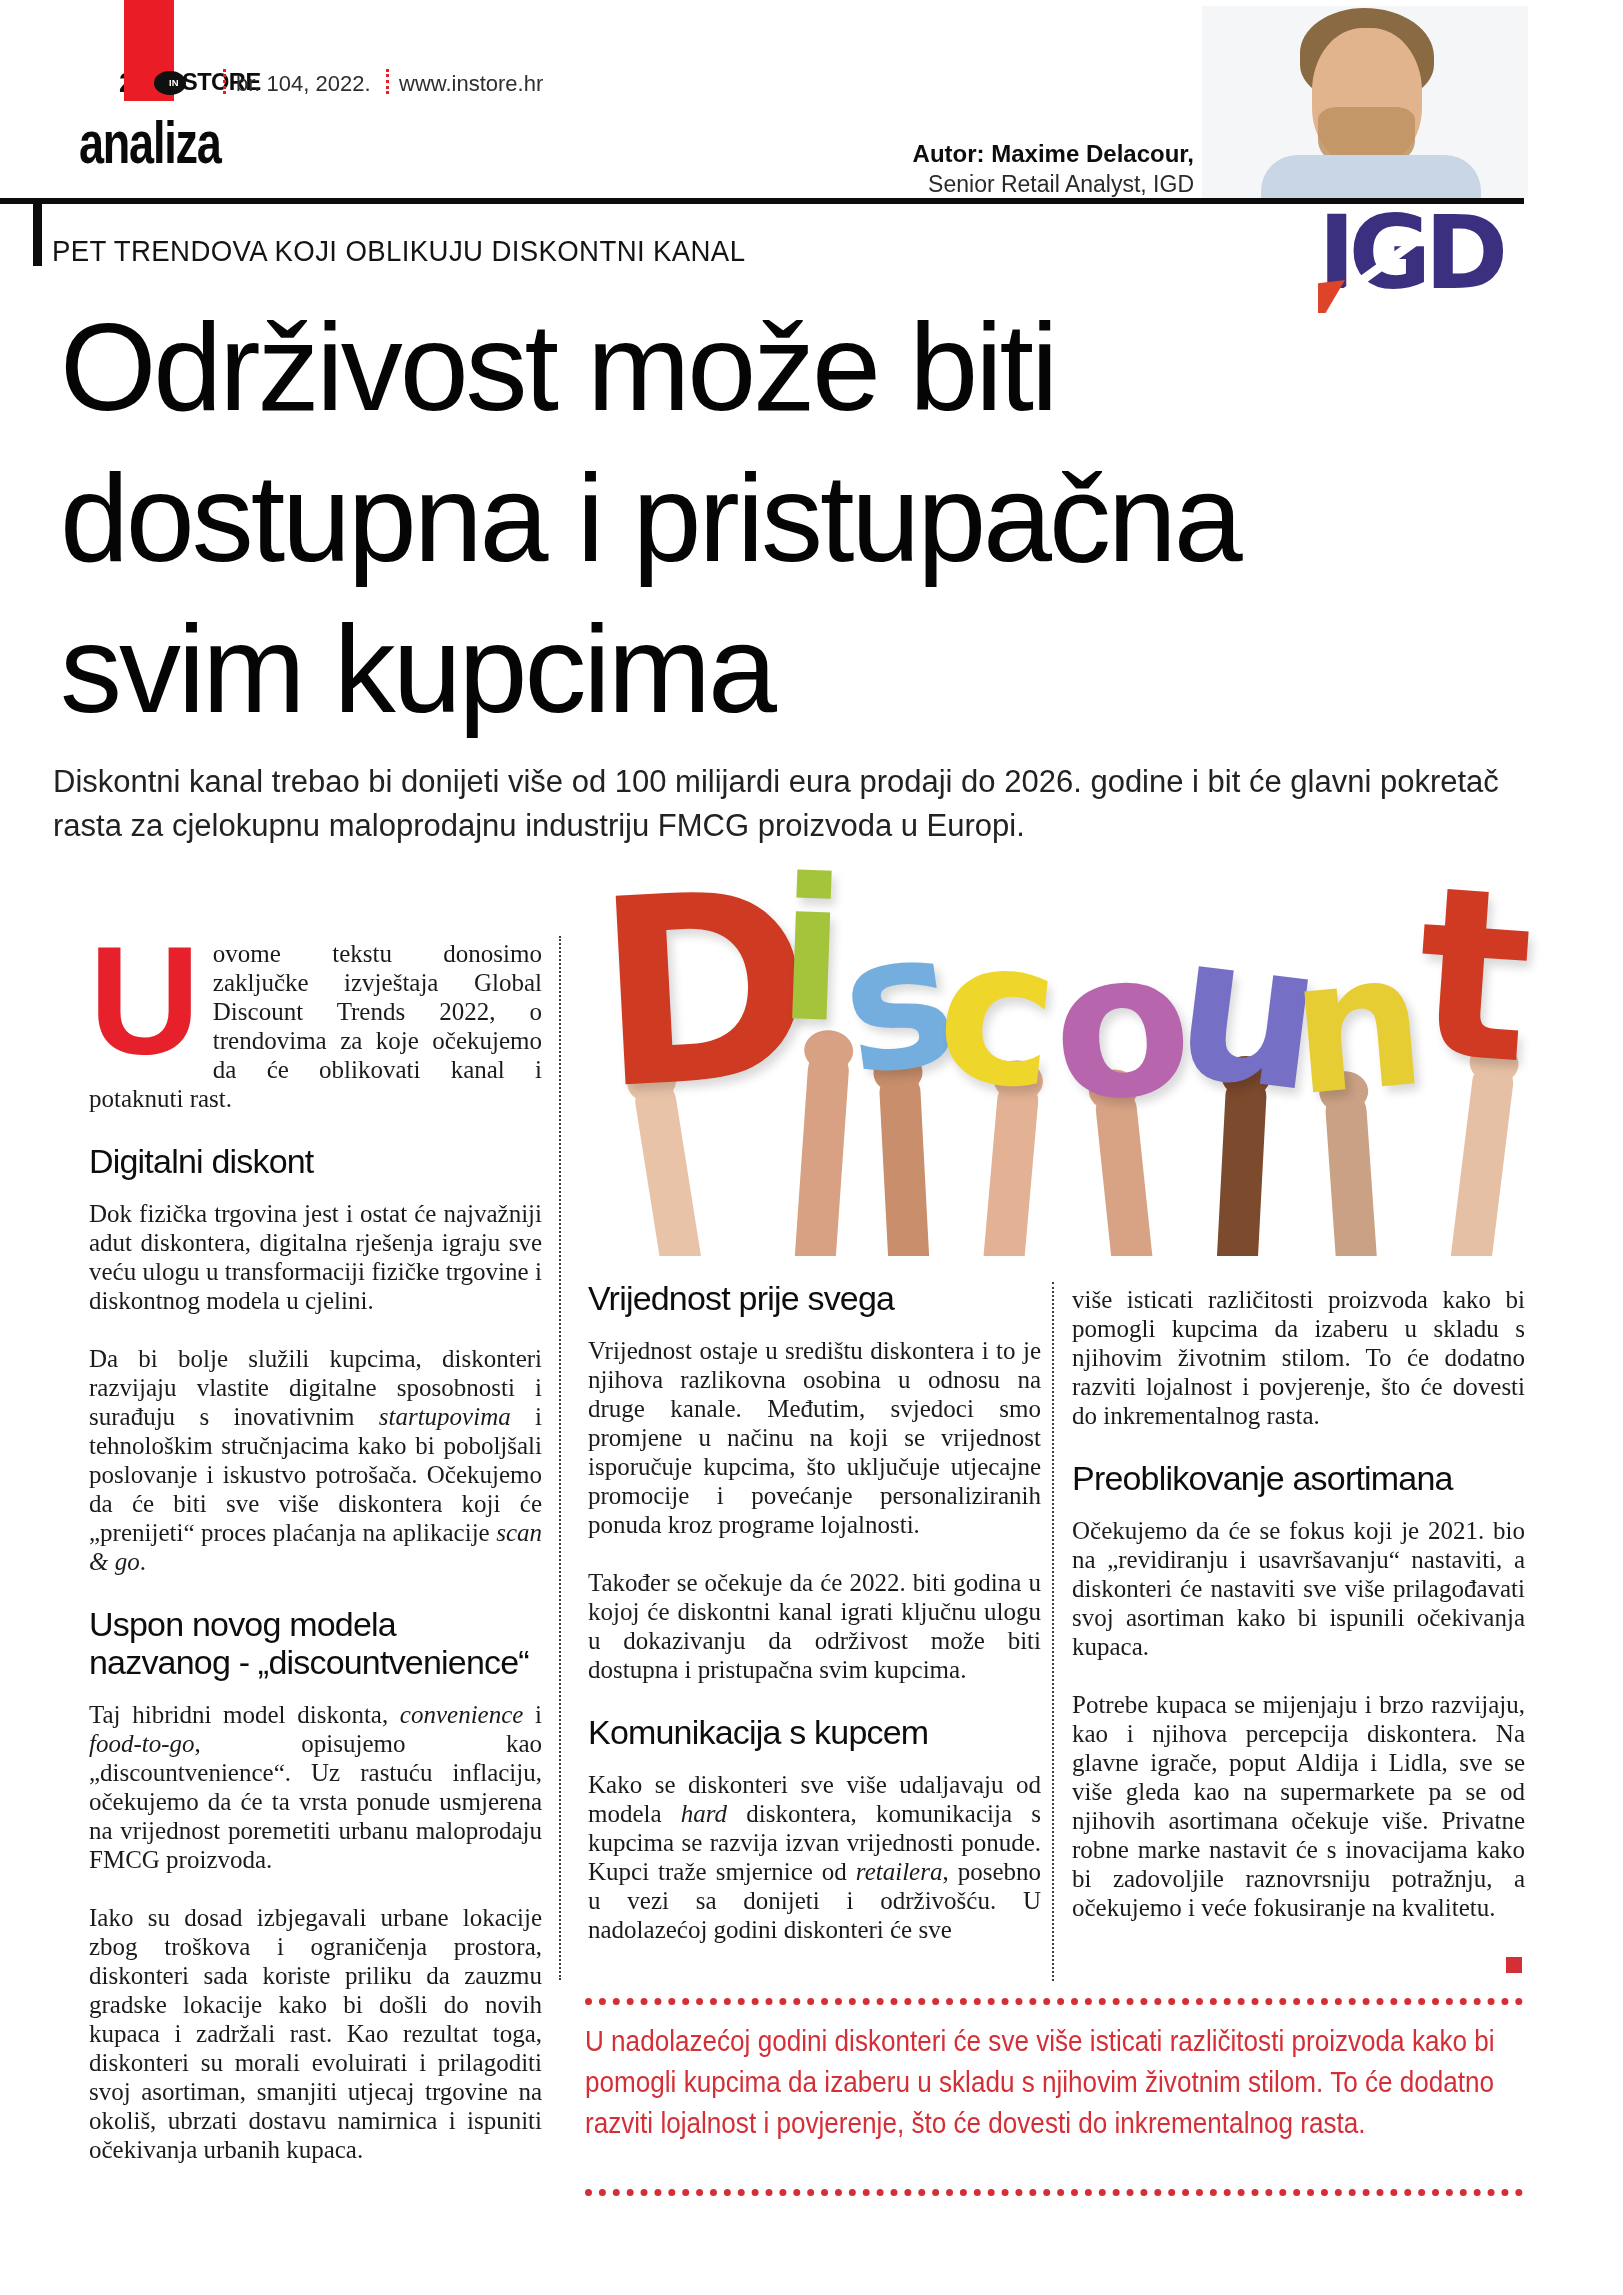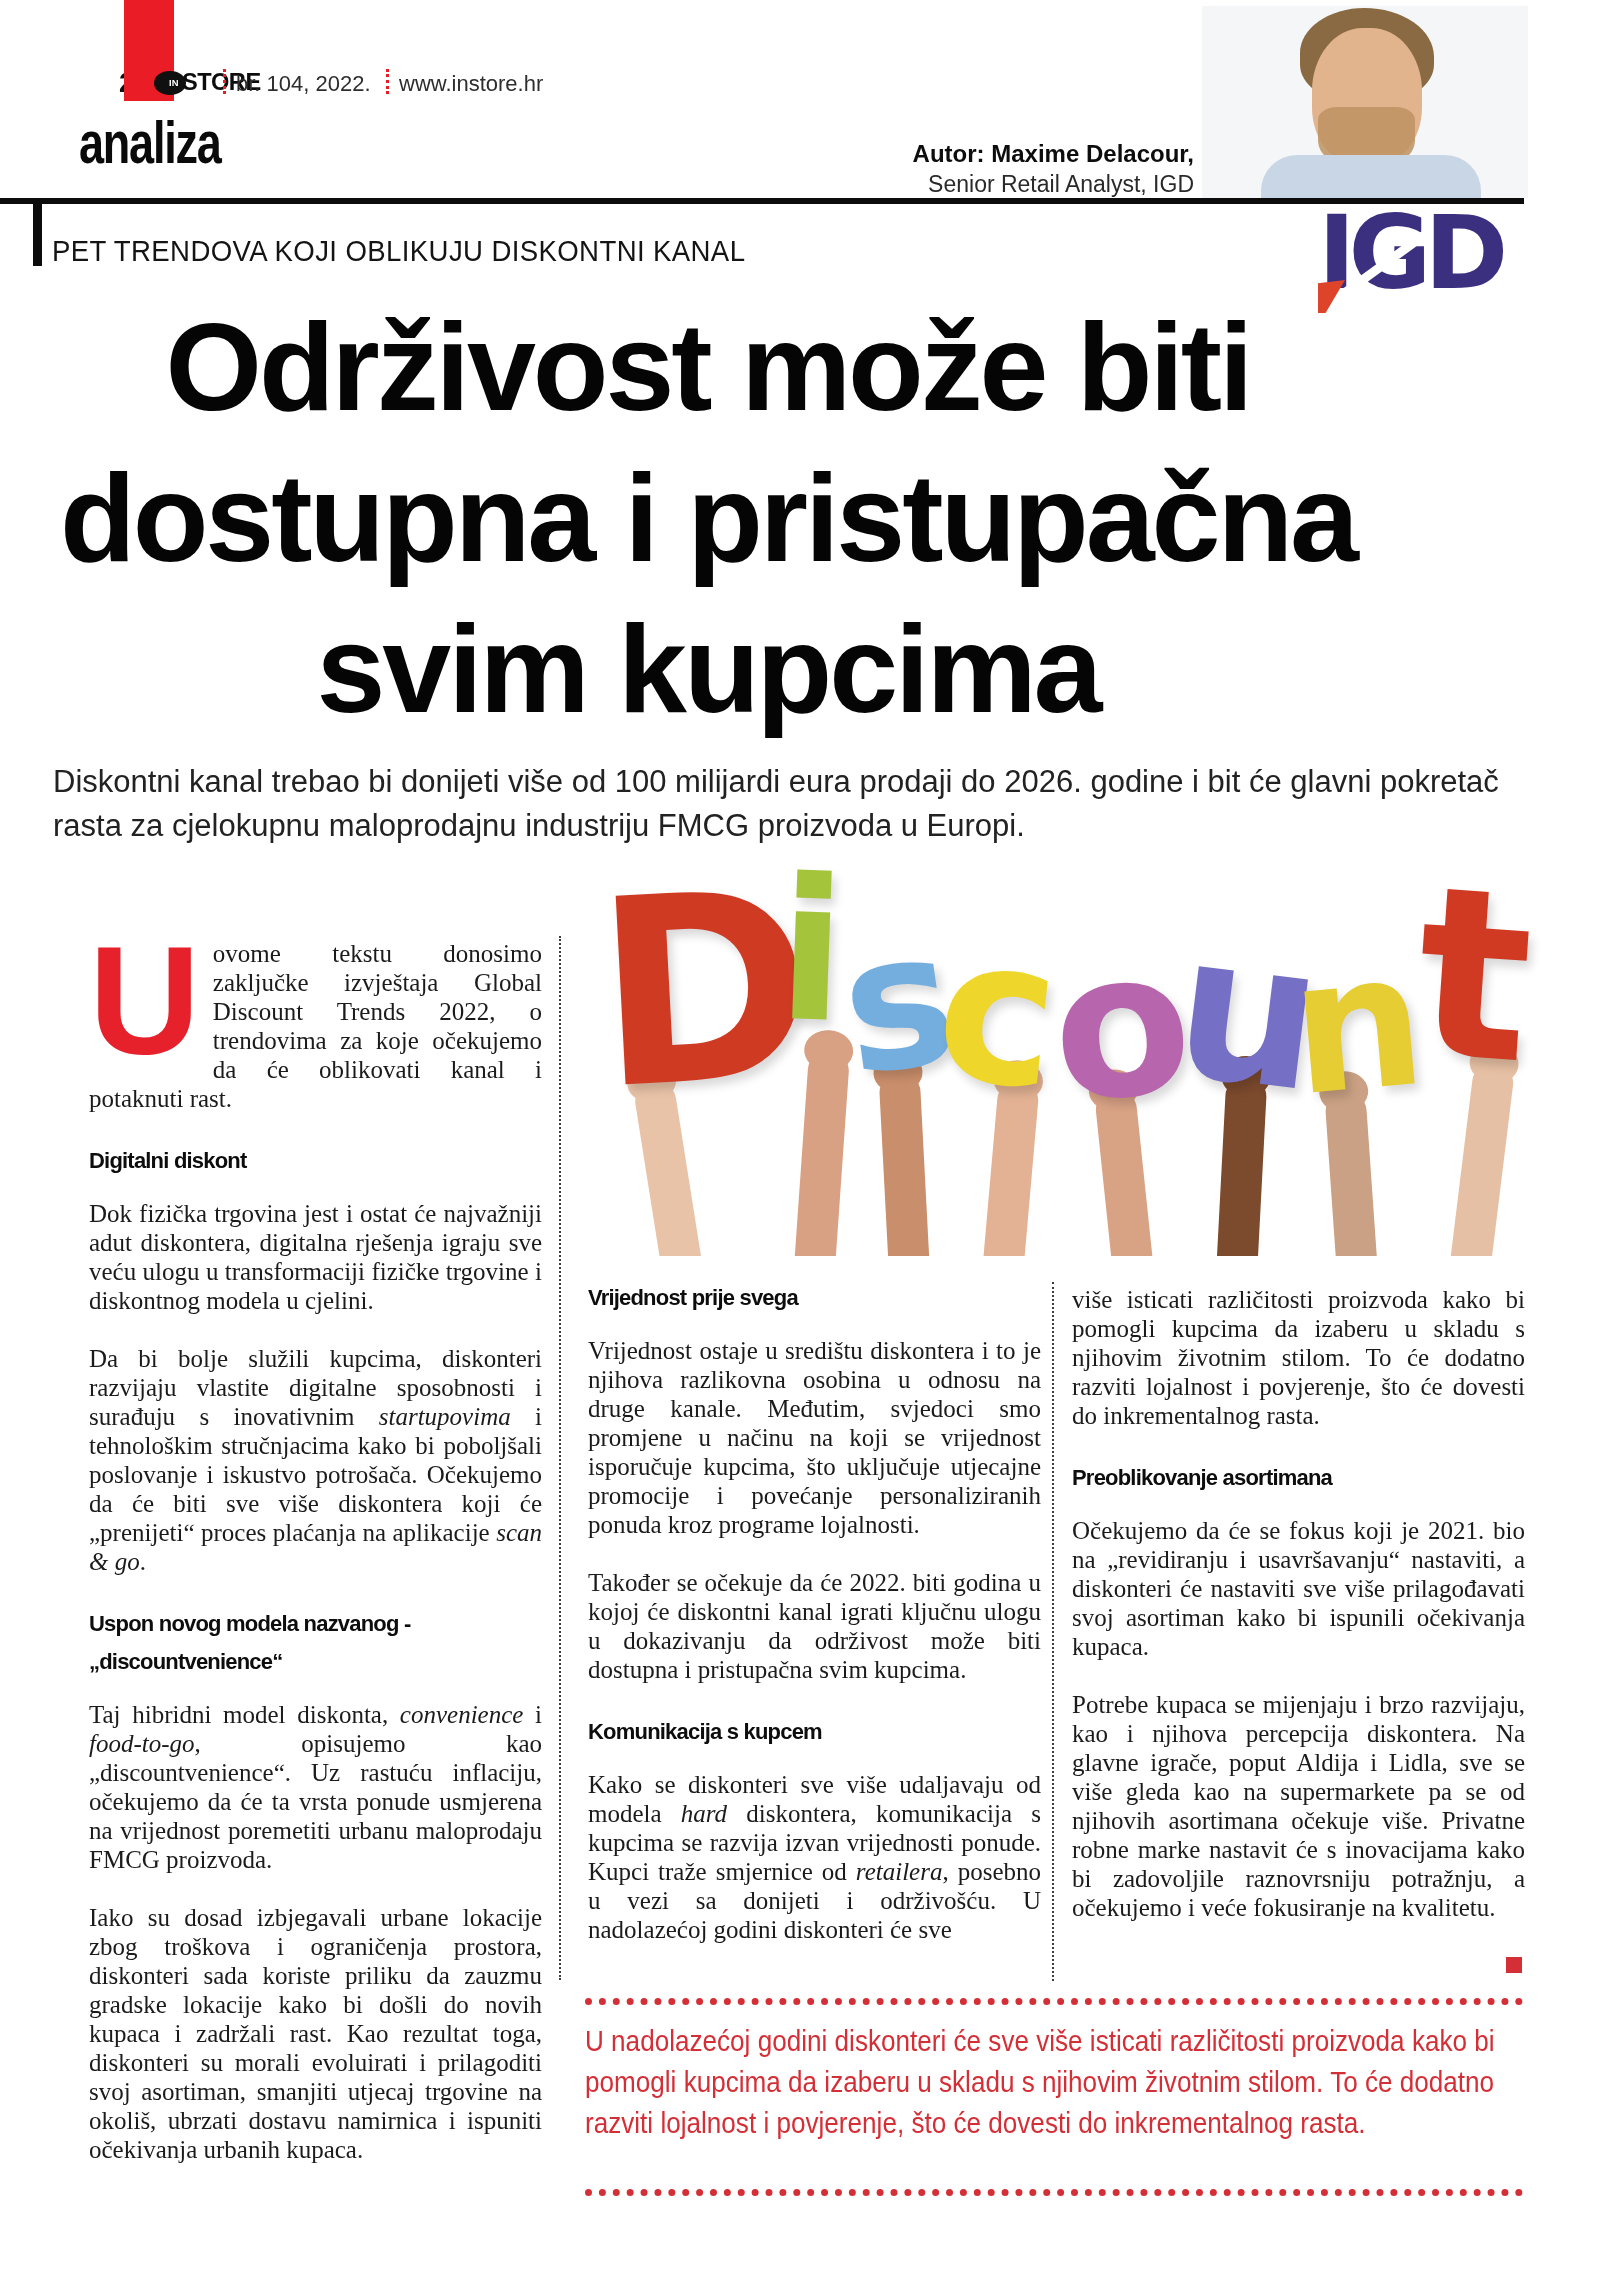--- a/index.html
+++ b/index.html
@@ -41,37 +41,37 @@
   .igd{position:absolute;left:1318px;top:203px;width:212px;height:110px;}
   .igd .igd-text{position:absolute;left:0;top:0;font-family:"DejaVu Sans",sans-serif;
                  font-size:101px;line-height:101px;font-weight:bold;color:var(--igd-purple);letter-spacing:-7px;}
   .igd .igd-slash{position:absolute;left:-23.6px;top:68px;width:149px;height:8.6px;background:#fff;
                   transform:rotate(-36deg);}
   .igd .igd-wedge{position:absolute;left:0px;top:77px;width:27px;height:33px;background:var(--igd-red);
                   clip-path:polygon(0 100%,0 10%,100% 0,28% 100%);}
 
   
   .headline{position:absolute;left:60px;top:292px;}
-  .headline-line{font-size:124px;line-height:151px;font-weight:bold;color:#050505;
-                 letter-spacing:-3.1px;white-space:nowrap;text-align:center;}
+  .headline-line{font-size:124px;line-height:151px;font-weight:normal;color:#050505;
+                 letter-spacing:-3.1px;white-space:nowrap;}
   .lead{position:absolute;left:53px;top:760px;width:1492px;font-size:31px;line-height:44px;color:#222;}
 
   
   .disc-img{position:absolute;left:550px;top:844px;width:1029px;height:412px;background:#fff;overflow:hidden;}
   .letter{position:absolute;font-family:"DejaVu Sans",sans-serif;font-weight:bold;
           text-shadow:4.7px 7px 9.4px rgba(0,0,0,0.15);z-index:2;}
   .arm{position:absolute;width:41px;z-index:1;border-radius:20.4px;}
   .fist{position:absolute;left:-4.7px;top:-20.4px;width:49px;height:41px;border-radius:50%;background:inherit;}
 
   
   .bodycol{position:absolute;width:453px;font-family:"Liberation Serif",serif;
            font-size:25px;line-height:29px;text-align:justify;color:#1b1b1b;}
   .bodycol p{margin:0 0 29px 0;}
   .bodycol em{font-style:italic;}
-  .subhead{font-family:"Liberation Sans",sans-serif;font-weight:bold;font-size:22px;line-height:38px;
+  .subhead{font-family:"Liberation Sans",sans-serif;font-weight:normal;font-size:34px;line-height:38px;
            letter-spacing:-0.8px;margin:11px 0 19px 0;text-align:left;color:#0d0d0d;}
   .subhead:first-child{margin-top:0;}
   .dropcap{float:left;font-family:"Liberation Sans",sans-serif;font-weight:bold;
            font-size:154px;line-height:118px;height:118px;color:var(--dropcap-red);
            margin:3.1px 12.6px 0 0;}
   .col-divider{position:absolute;width:0;border-left:2.4px dotted #3c3c3c;}
 
   
   .dotrule{position:absolute;left:585px;width:938px;height:0;border-top:7px dotted var(--quote-red);}
   .pull-quote{position:absolute;left:585px;top:2020px;width:1076px;

